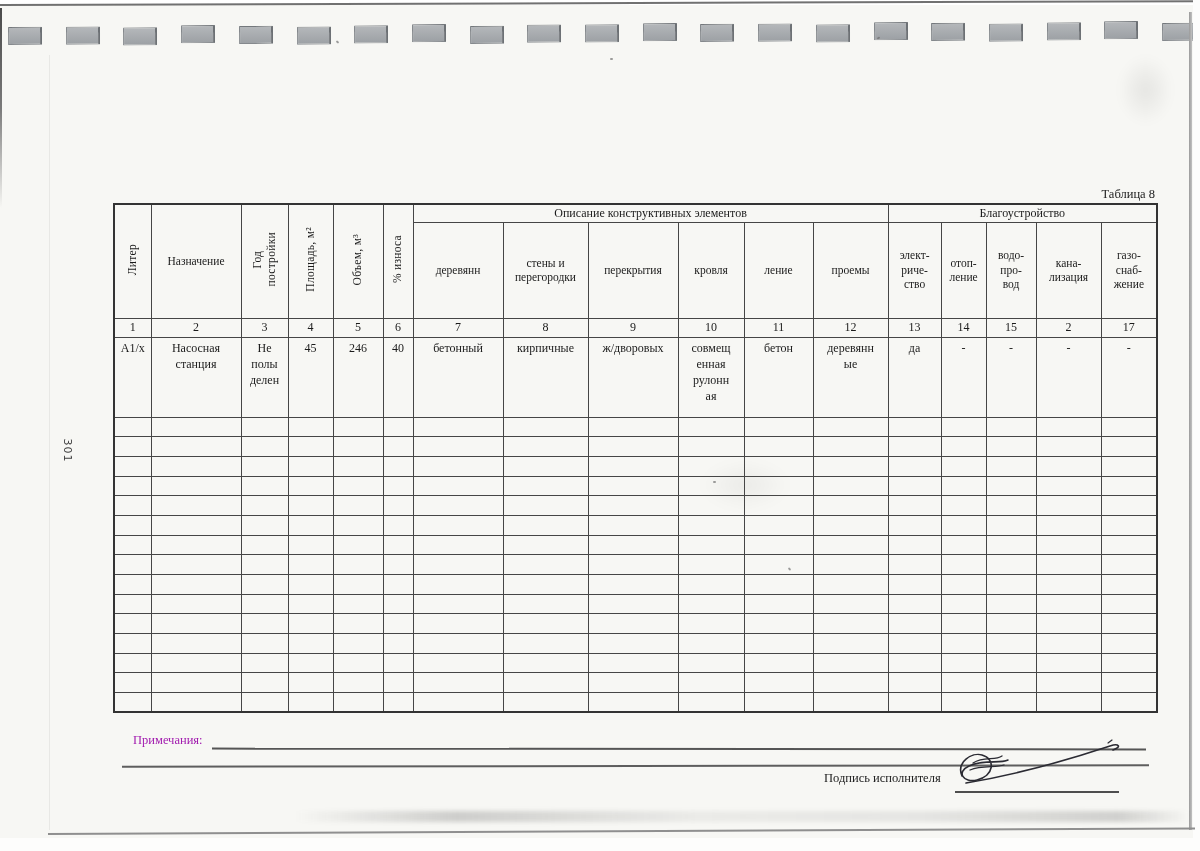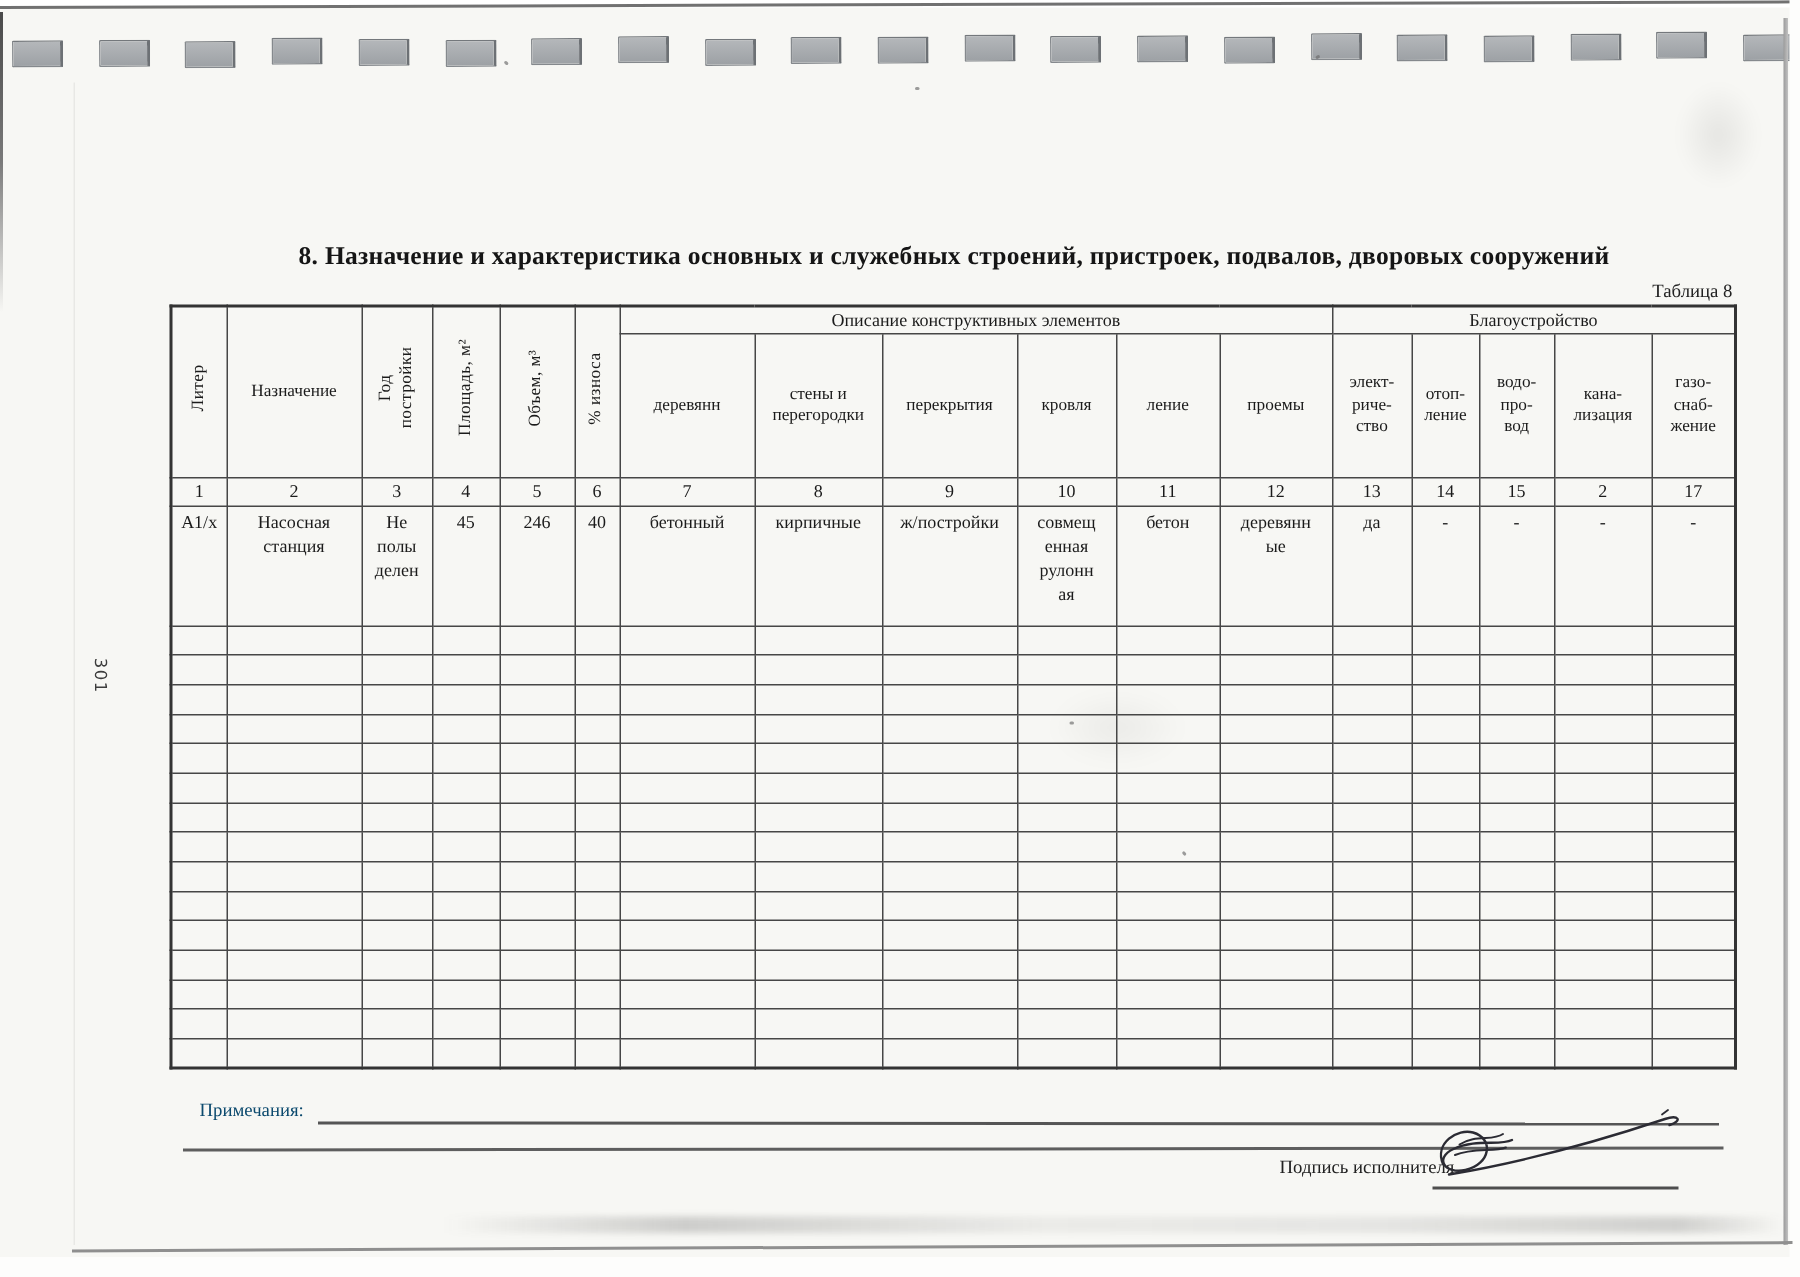--- a/index.html
+++ b/index.html
@@ -59,26 +59,26 @@
   tr.r-empty{height:19.7px;}
   .gh{font-size:12px;vertical-align:middle;}
   .hh{font-size:11.5px;vertical-align:middle;line-height:1.25;}
   .vh{vertical-align:middle;}
   .vh .vtext{display:inline-block;writing-mode:vertical-rl;transform:rotate(180deg);
     font-size:11.5px;line-height:1.2;letter-spacing:.3px;}
   .pre{white-space:pre-line;}
   tr.r-nums td{font-size:12px;vertical-align:middle;}
   tr.r-data td{font-size:12px;vertical-align:top;padding-top:2px;line-height:1.35;}
   
-  .notes-label{position:absolute;left:133px;top:733px;font-size:12.5px;color:#0c4a6e;}
+  .notes-label{position:absolute;left:133px;top:733px;font-size:12.5px;color:#a21caf;}
   .notes-line1{position:absolute;left:212px;top:748px;width:934px;height:1.5px;background:#555;
     transform:rotate(0.05deg);}
   .notes-line2{position:absolute;left:122px;top:765px;width:1027px;height:1.5px;background:#5e5e5e;
     transform:rotate(-0.08deg);}
-  .sig-label{position:absolute;left:853px;top:771px;font-size:12.5px;color:#222;}
+  .sig-label{position:absolute;left:824px;top:771px;font-size:12.5px;color:#222;}
   .sig-line{position:absolute;left:955px;top:791px;width:164px;height:1.5px;background:#4e4e4e;}
   .sig-svg{position:absolute;left:942px;top:734px;}
 </style>
 </head>
 <body>
 
 <div class="page">
 
   <div class="top-white"></div>
   <div class="edge-top"></div>
@@ -112,21 +112,20 @@
   <div class="smudge-tr"></div>
   <div class="smudge-mid"></div>
   <div class="speck" style="left:336px;top:41px;transform:rotate(40deg);"></div>
   <div class="speck" style="left:877px;top:37px;transform:rotate(-30deg);"></div>
   <div class="speck" style="left:610px;top:58px;"></div>
   <div class="speck" style="left:713px;top:481px;"></div>
   <div class="speck" style="left:788px;top:568px;transform:rotate(50deg);"></div>
 
   <div class="side-num">301</div>
 
-  <div class="doc-title">8. Назначение и характеристика основных и служебных строений, пристроек, подвалов, дворовых сооружений</div>
   <div class="tbl-caption">Таблица 8</div>
 
   <table class="main">
     <colgroup>
       <col style="width:37px">
         <col style="width:90px">
         <col style="width:47px">
       <col style="width:45px">
         <col style="width:50px">
         <col style="width:30px">
@@ -200,21 +199,21 @@
         <td class="pre">Насосная
 станция</td>
         <td class="pre">Не
 полы
 делен</td>
         <td class="pre">45</td>
         <td class="pre">246</td>
         <td class="pre">40</td>
         <td class="pre">бетонный</td>
         <td class="pre">кирпичные</td>
-        <td class="pre">ж/постройки</td>
+        <td class="pre">ж/дворовых</td>
         <td class="pre">совмещ
 енная
 рулонн
 ая</td>
         <td class="pre">бетон</td>
         <td class="pre">деревянн
 ые</td>
         <td class="pre">да</td>
         <td class="pre">-</td>
         <td class="pre">-</td>

